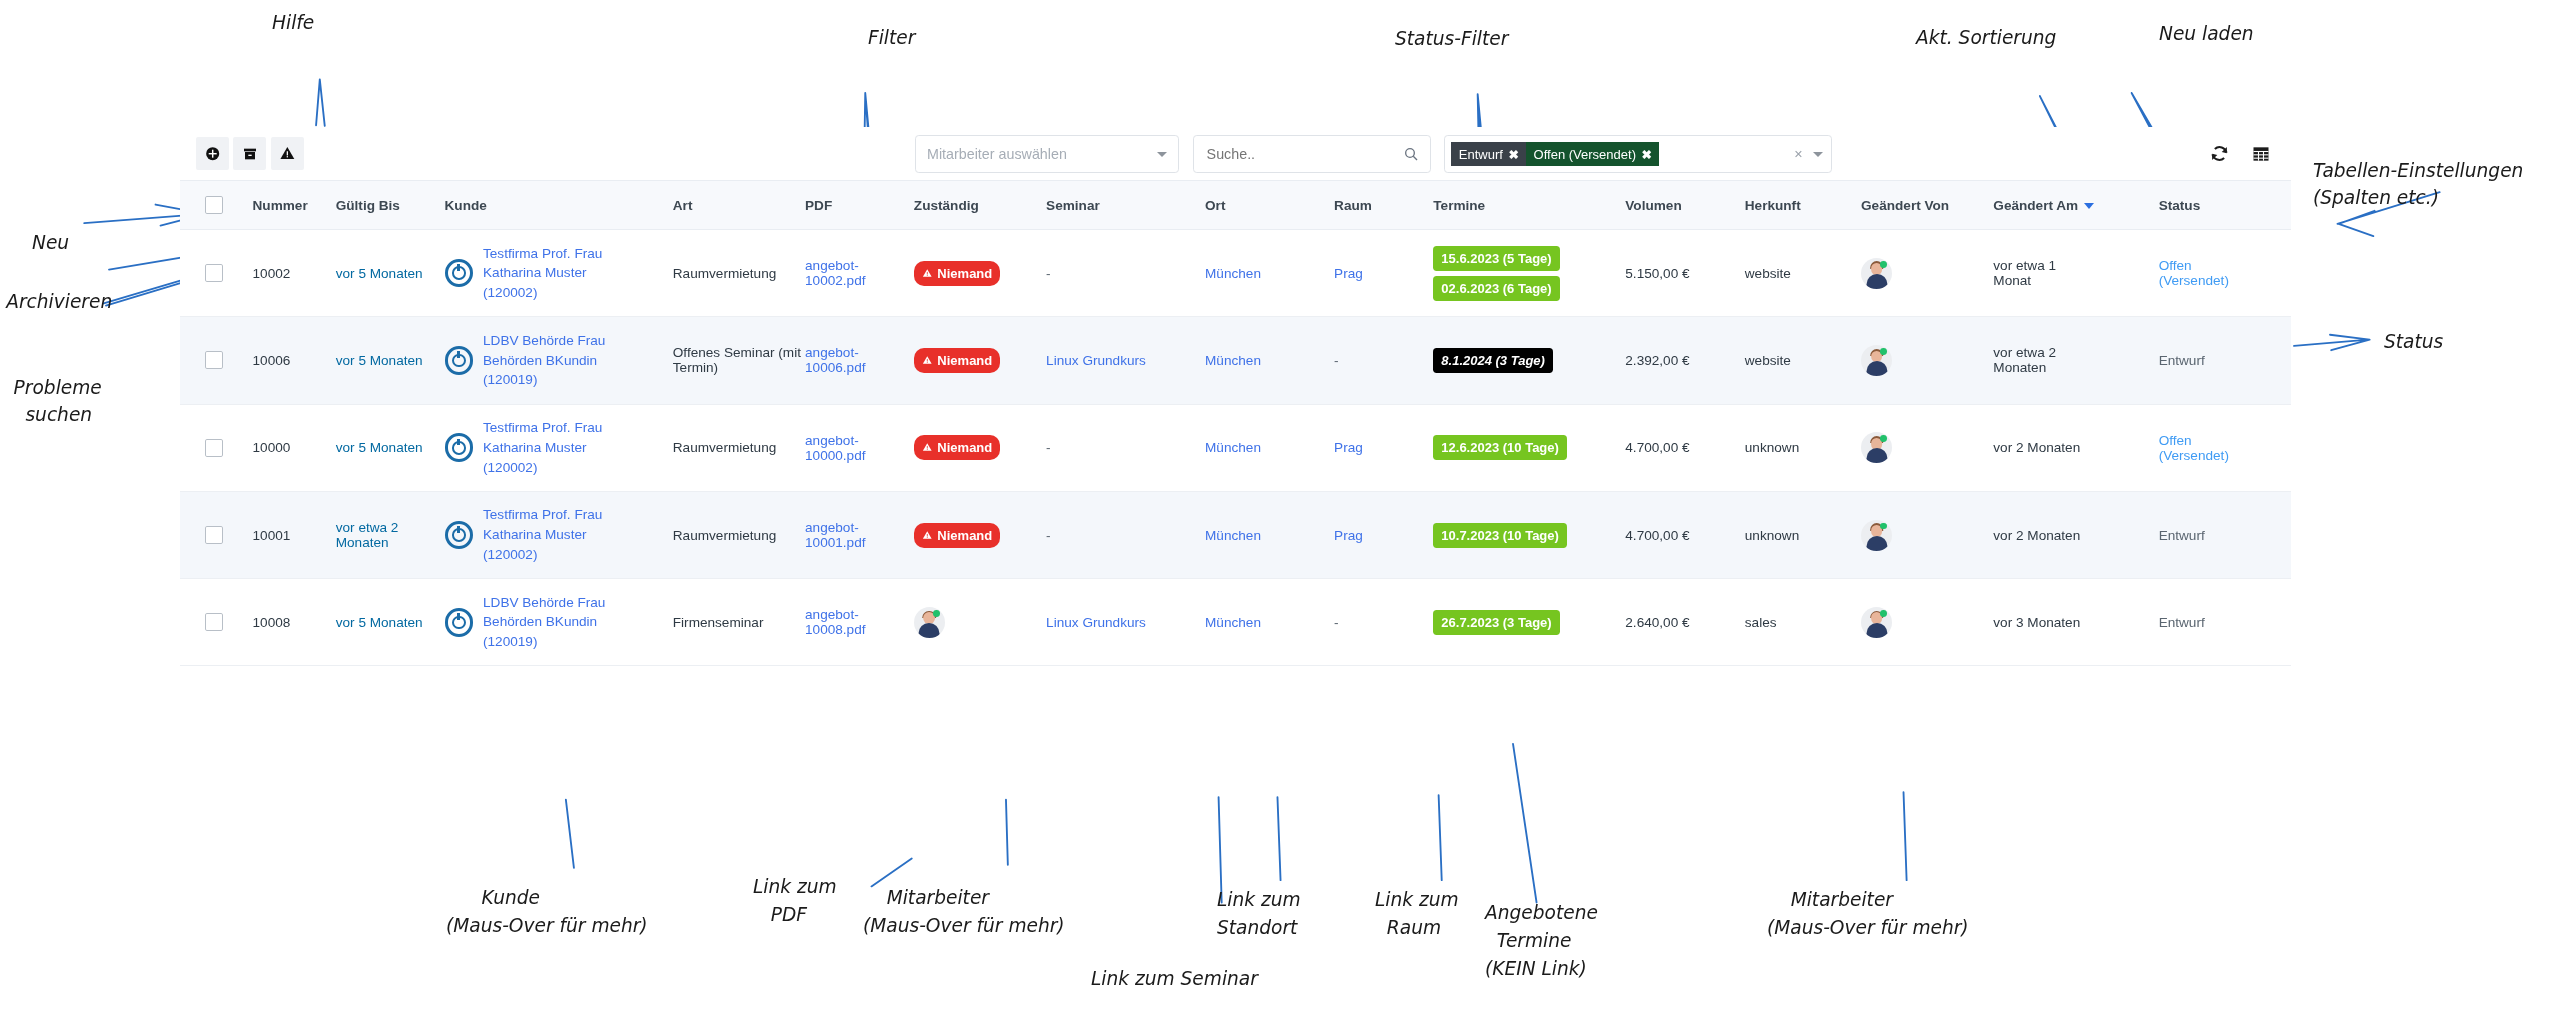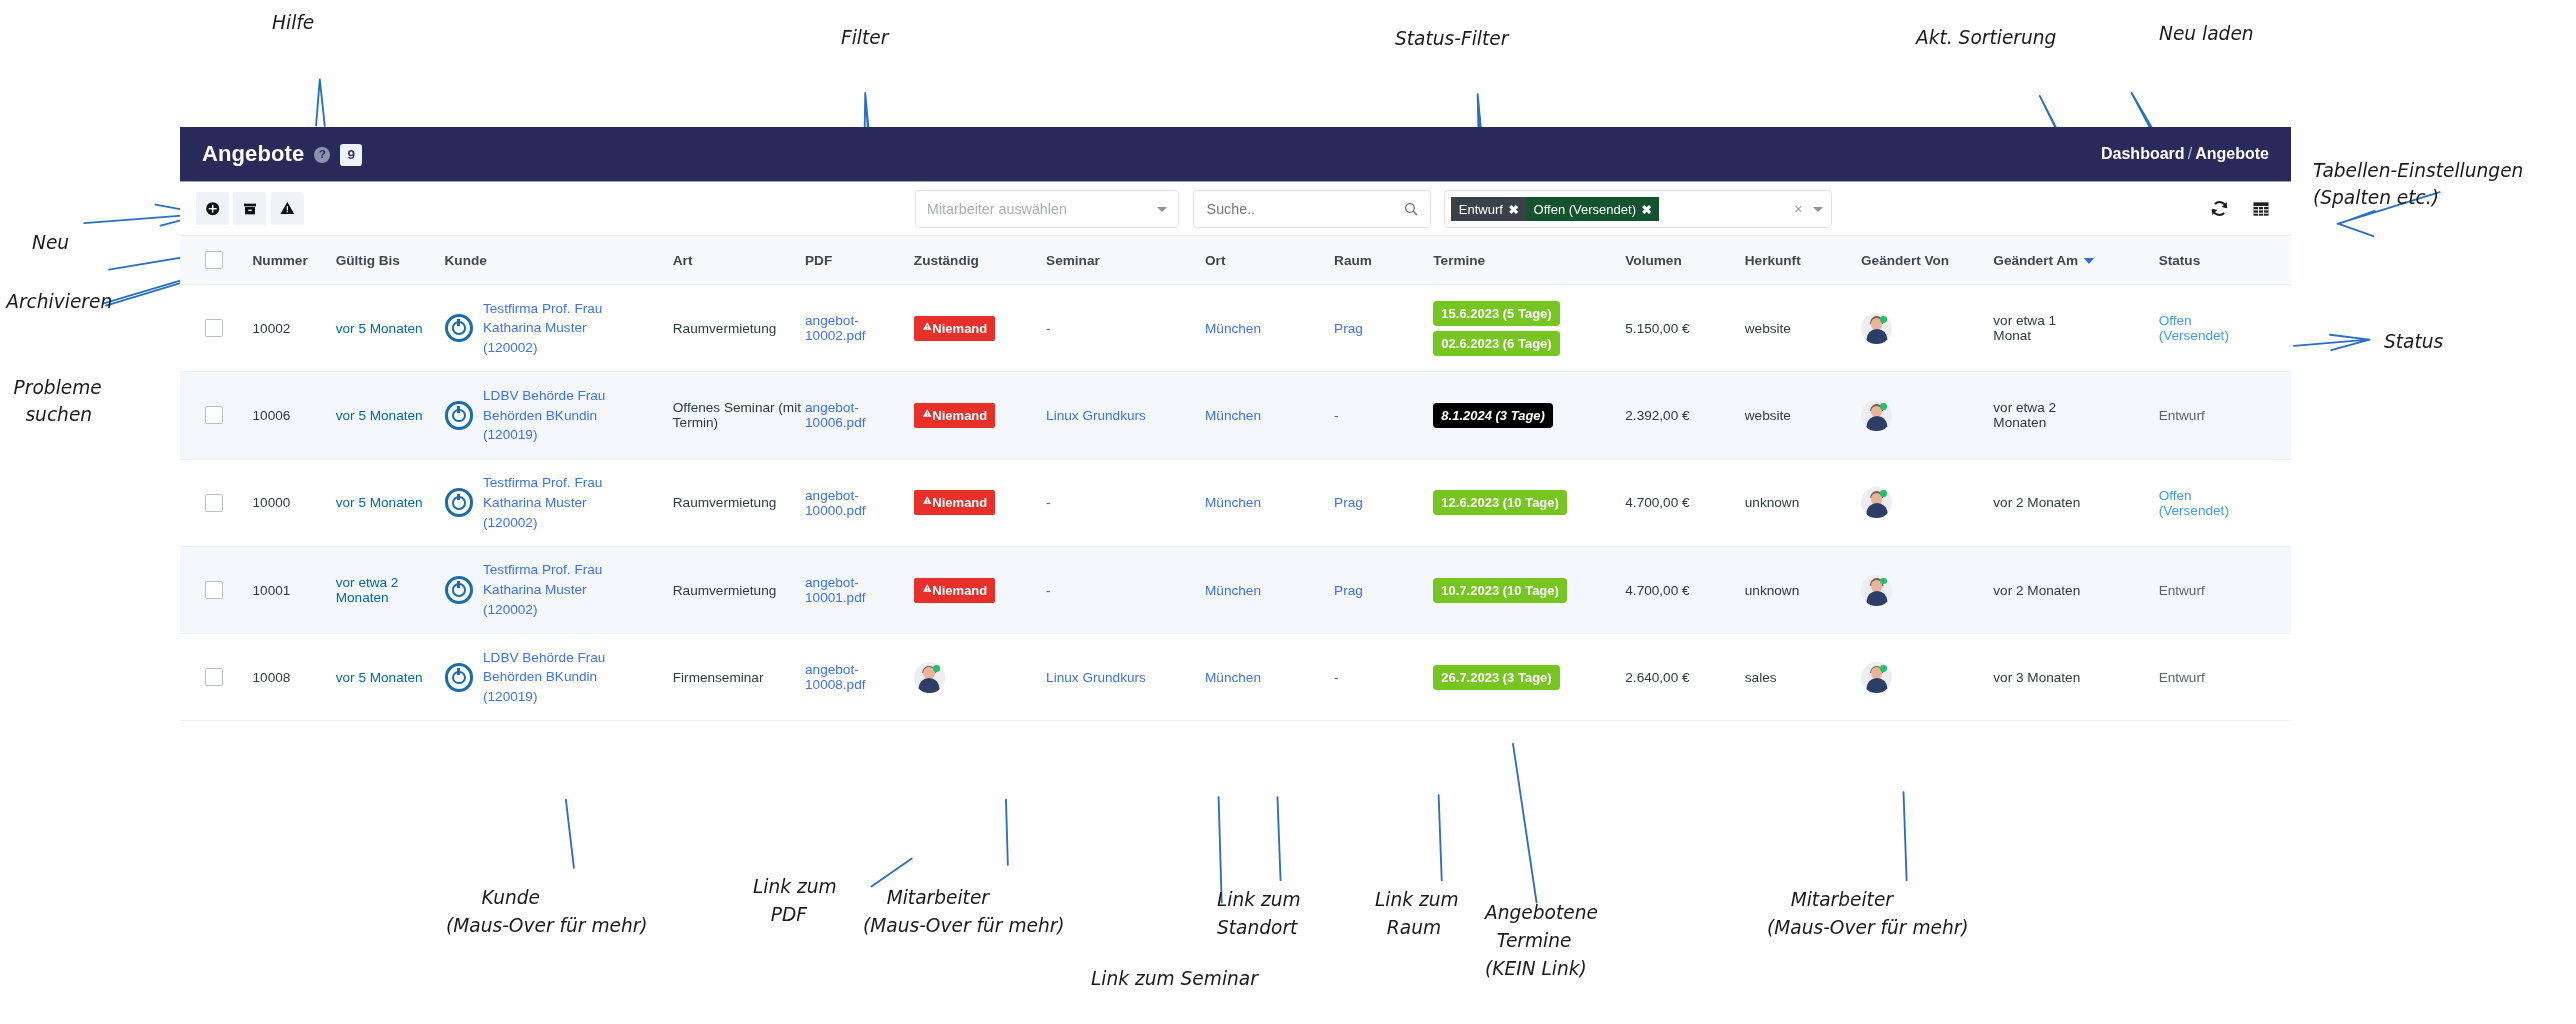--- a/index.html
+++ b/index.html
@@ -161,22 +161,22 @@
   }
   .logo .inner{
     width:13.6px;height:13.6px;border-radius:50%;
     border:2.5px solid #1b6ca8;box-sizing:border-box;position:relative;
   }
   .logo .inner:after{
     content:"";position:absolute;left:3.1px;top:-4.3px;
     width:2.5px;height:6.8px;background:#1b6ca8;
   }
   .badge-niemand{
-    display:inline-flex;align-items:flex-start;
-    background:#e8302a;color:#fff;border-radius:2px;
+    display:inline-flex;align-items:center;gap:5px;
+    background:#e8302a;color:#fff;border-radius:10px;
     padding:5px 8px;font-size:13px;font-weight:bold;white-space:nowrap;
   }
   .termin{
     display:block;width:fit-content;
     color:#fff;border-radius:3.7px;padding:5px 8px;
     font-size:13px;font-weight:bold;margin-bottom:5px;white-space:nowrap;
   }
   .termin:last-child{margin-bottom:0;}
   .termin.green{background:#76c520;}
   .termin.blue{background:#000000;font-style:italic;}
@@ -255,30 +255,20 @@
     <path d="M2325,1420 L2320,1283"></path>
 
     <path d="M2478,1456 L2440,1200"></path>
 
     <path d="M3075,1420 L3070,1278"></path>
   </g>
 </svg>
 
 <div class="app">
 
-  <div class="page-header">
-    <div class="ph-left">
-      <span class="ph-title">Angebote</span>
-      <span class="help-icon">?</span>
-      <span class="count-badge">9</span>
-    </div>
-    <div class="breadcrumb">
-      <span>Dashboard</span><span class="sep">/</span><span>Angebote</span>
-    </div>
-  </div>
 
   <div class="toolbar">
     <div class="btn-group">
       <button class="tool-btn">
         <svg width="17.4" height="17.4" viewBox="0 0 24 24">
           <circle cx="12" cy="12" r="9" fill="#111"></circle>
           <rect x="11" y="6.5" width="2" height="11" fill="#fff"></rect>
           <rect x="6.5" y="11" width="11" height="2" fill="#fff"></rect>
         </svg>
       </button>
@@ -652,21 +642,21 @@
             <td class="c-status">
               <div class="muted">Entwurf</div>
             </td>
           </tr>
         </tbody>
     </table>
   </div>
 </div>
 
 <div class="ann" style="left:272px;top:11px;">Hilfe</div>
-<div class="ann" style="left:841px;top:26px;">Filter</div>
+<div class="ann" style="left:868px;top:26px;">Filter</div>
 <div class="ann" style="left:1395px;top:27px;">Status-Filter</div>
 <div class="ann" style="left:1916px;top:26px;">Akt. Sortierung</div>
 <div class="ann" style="left:2159px;top:22px;">Neu laden</div>
 <div class="ann" style="left:2313px;top:158px;line-height:1.45;">Tabellen-Einstellungen
 (Spalten etc.)</div>
 <div class="ann" style="left:32px;top:231px;">Neu</div>
 <div class="ann" style="left:6.2px;top:290px;">Archivieren</div>
 <div class="ann" style="left:13.6px;top:340px;line-height:1.45;margin-top:35px;">Probleme
   suchen</div>
 <div class="ann" style="left:2384px;top:330px;">Status</div>

